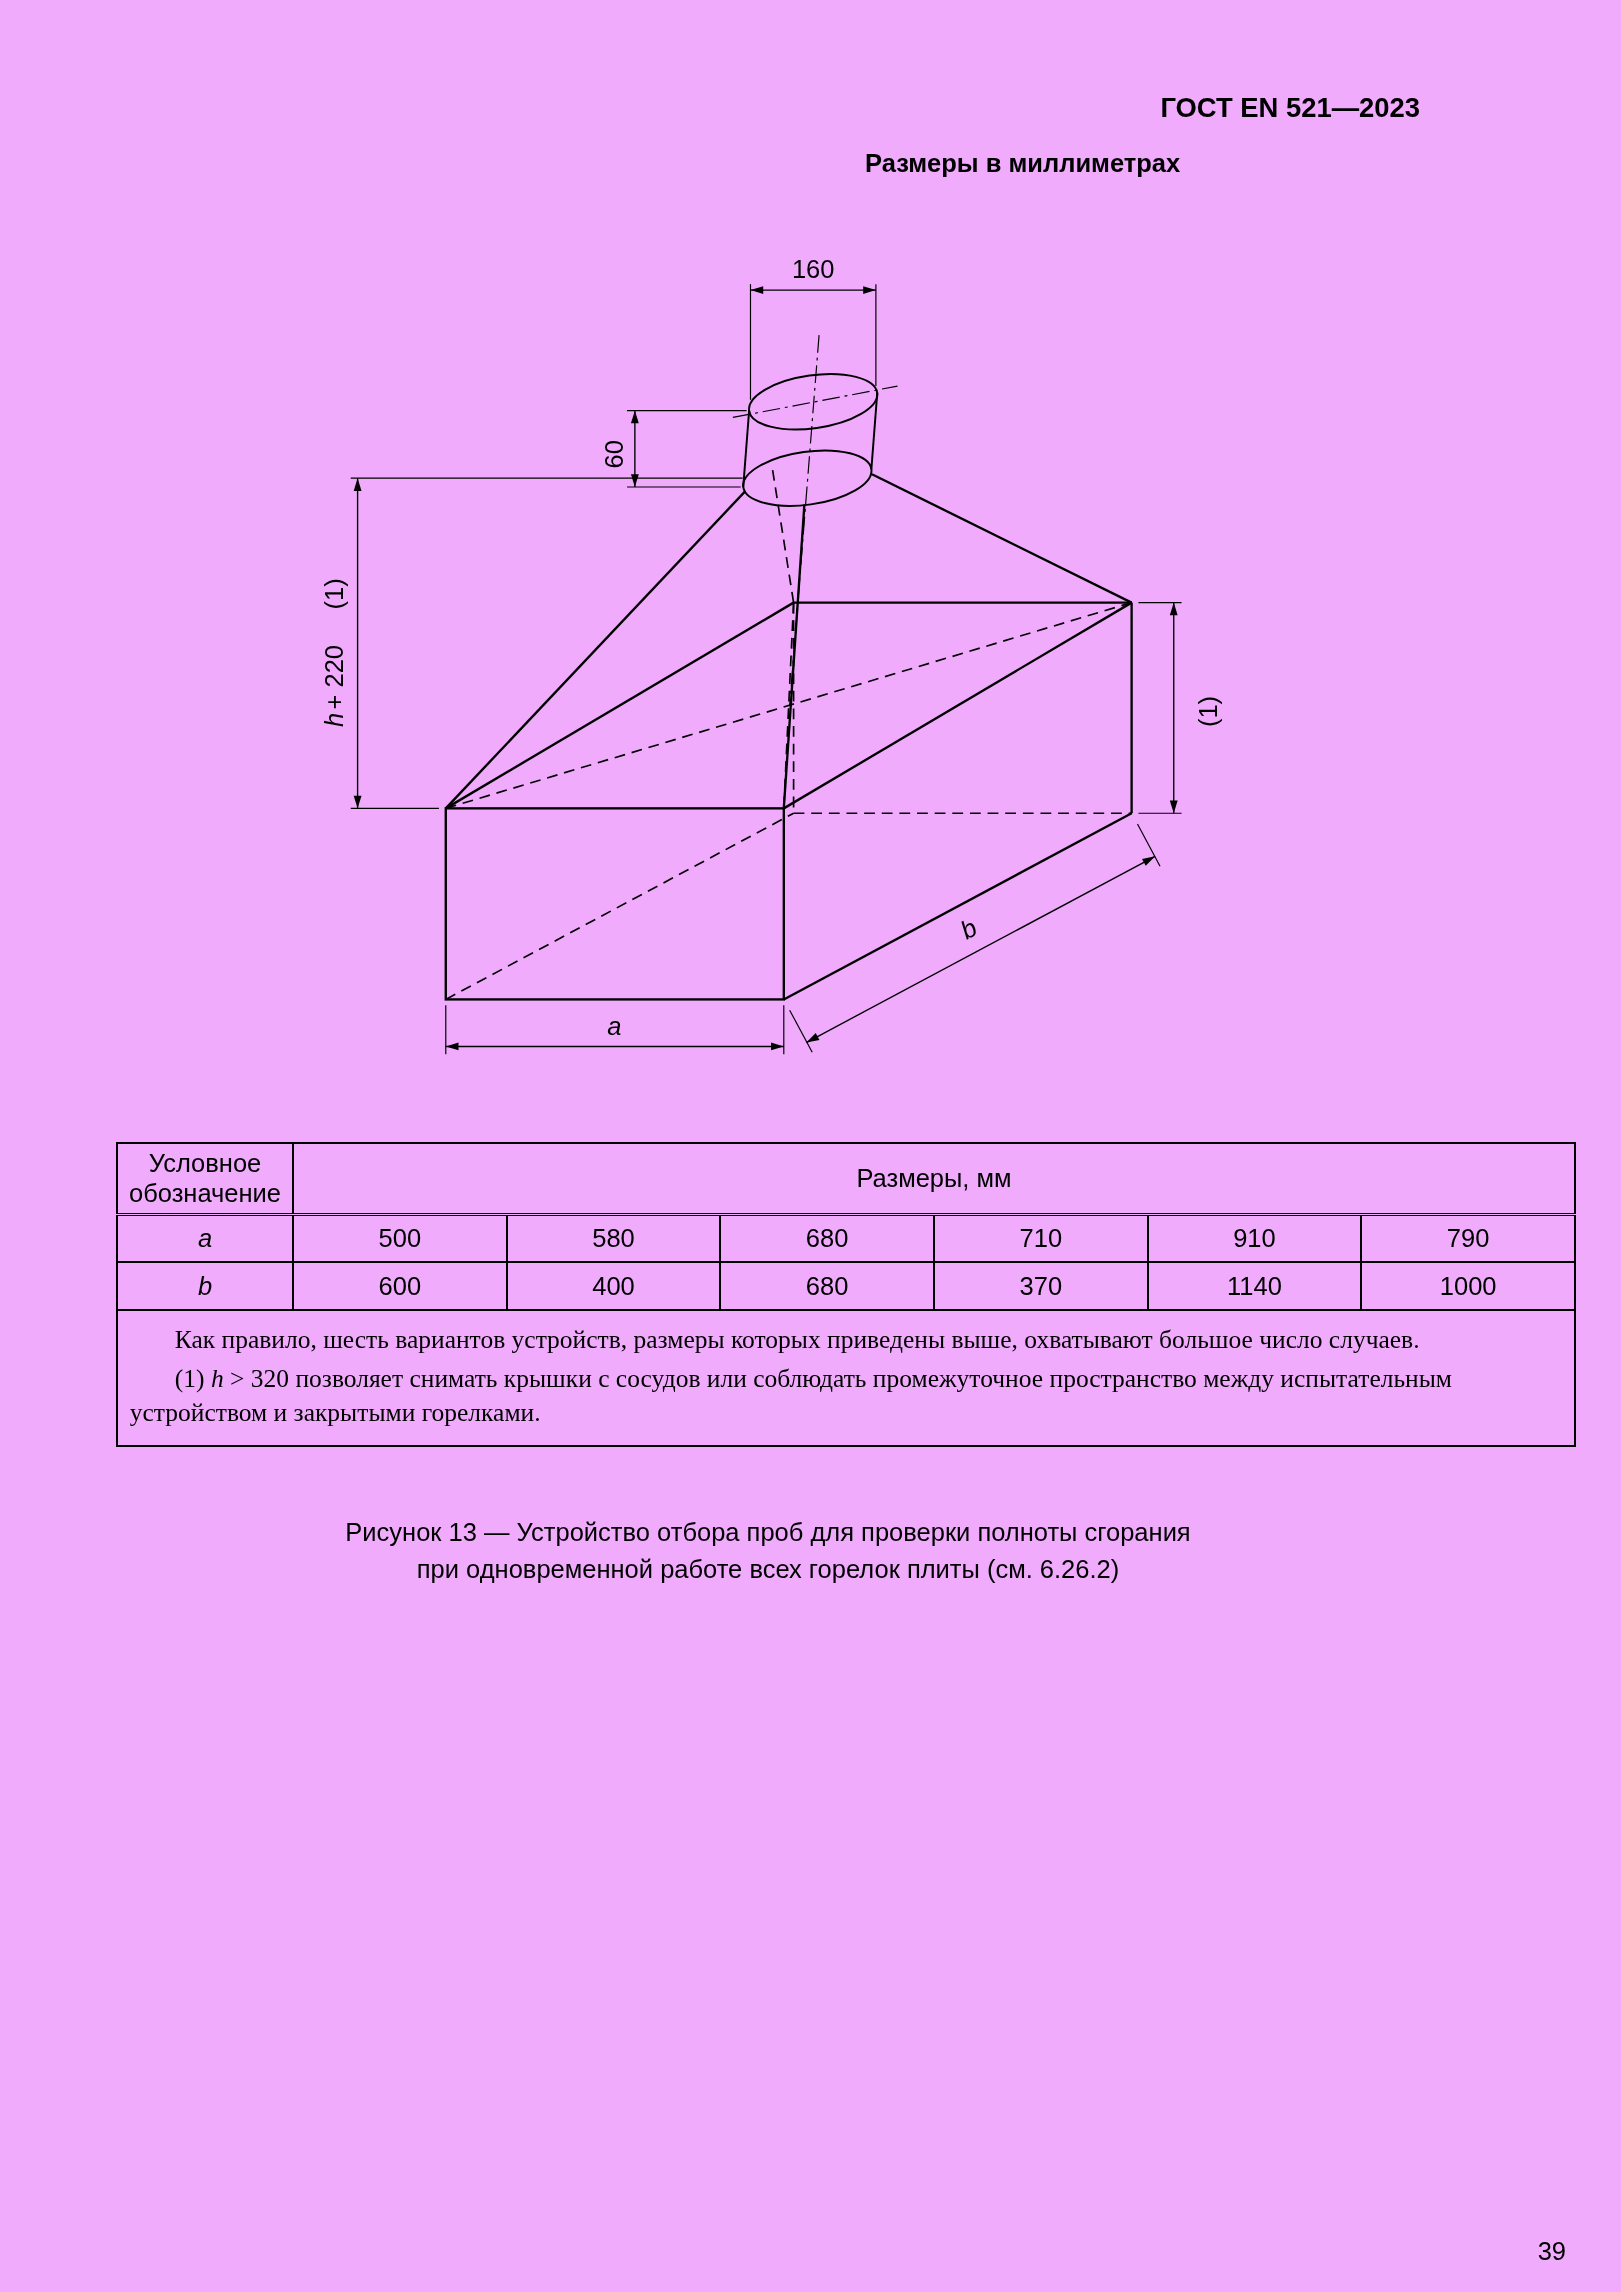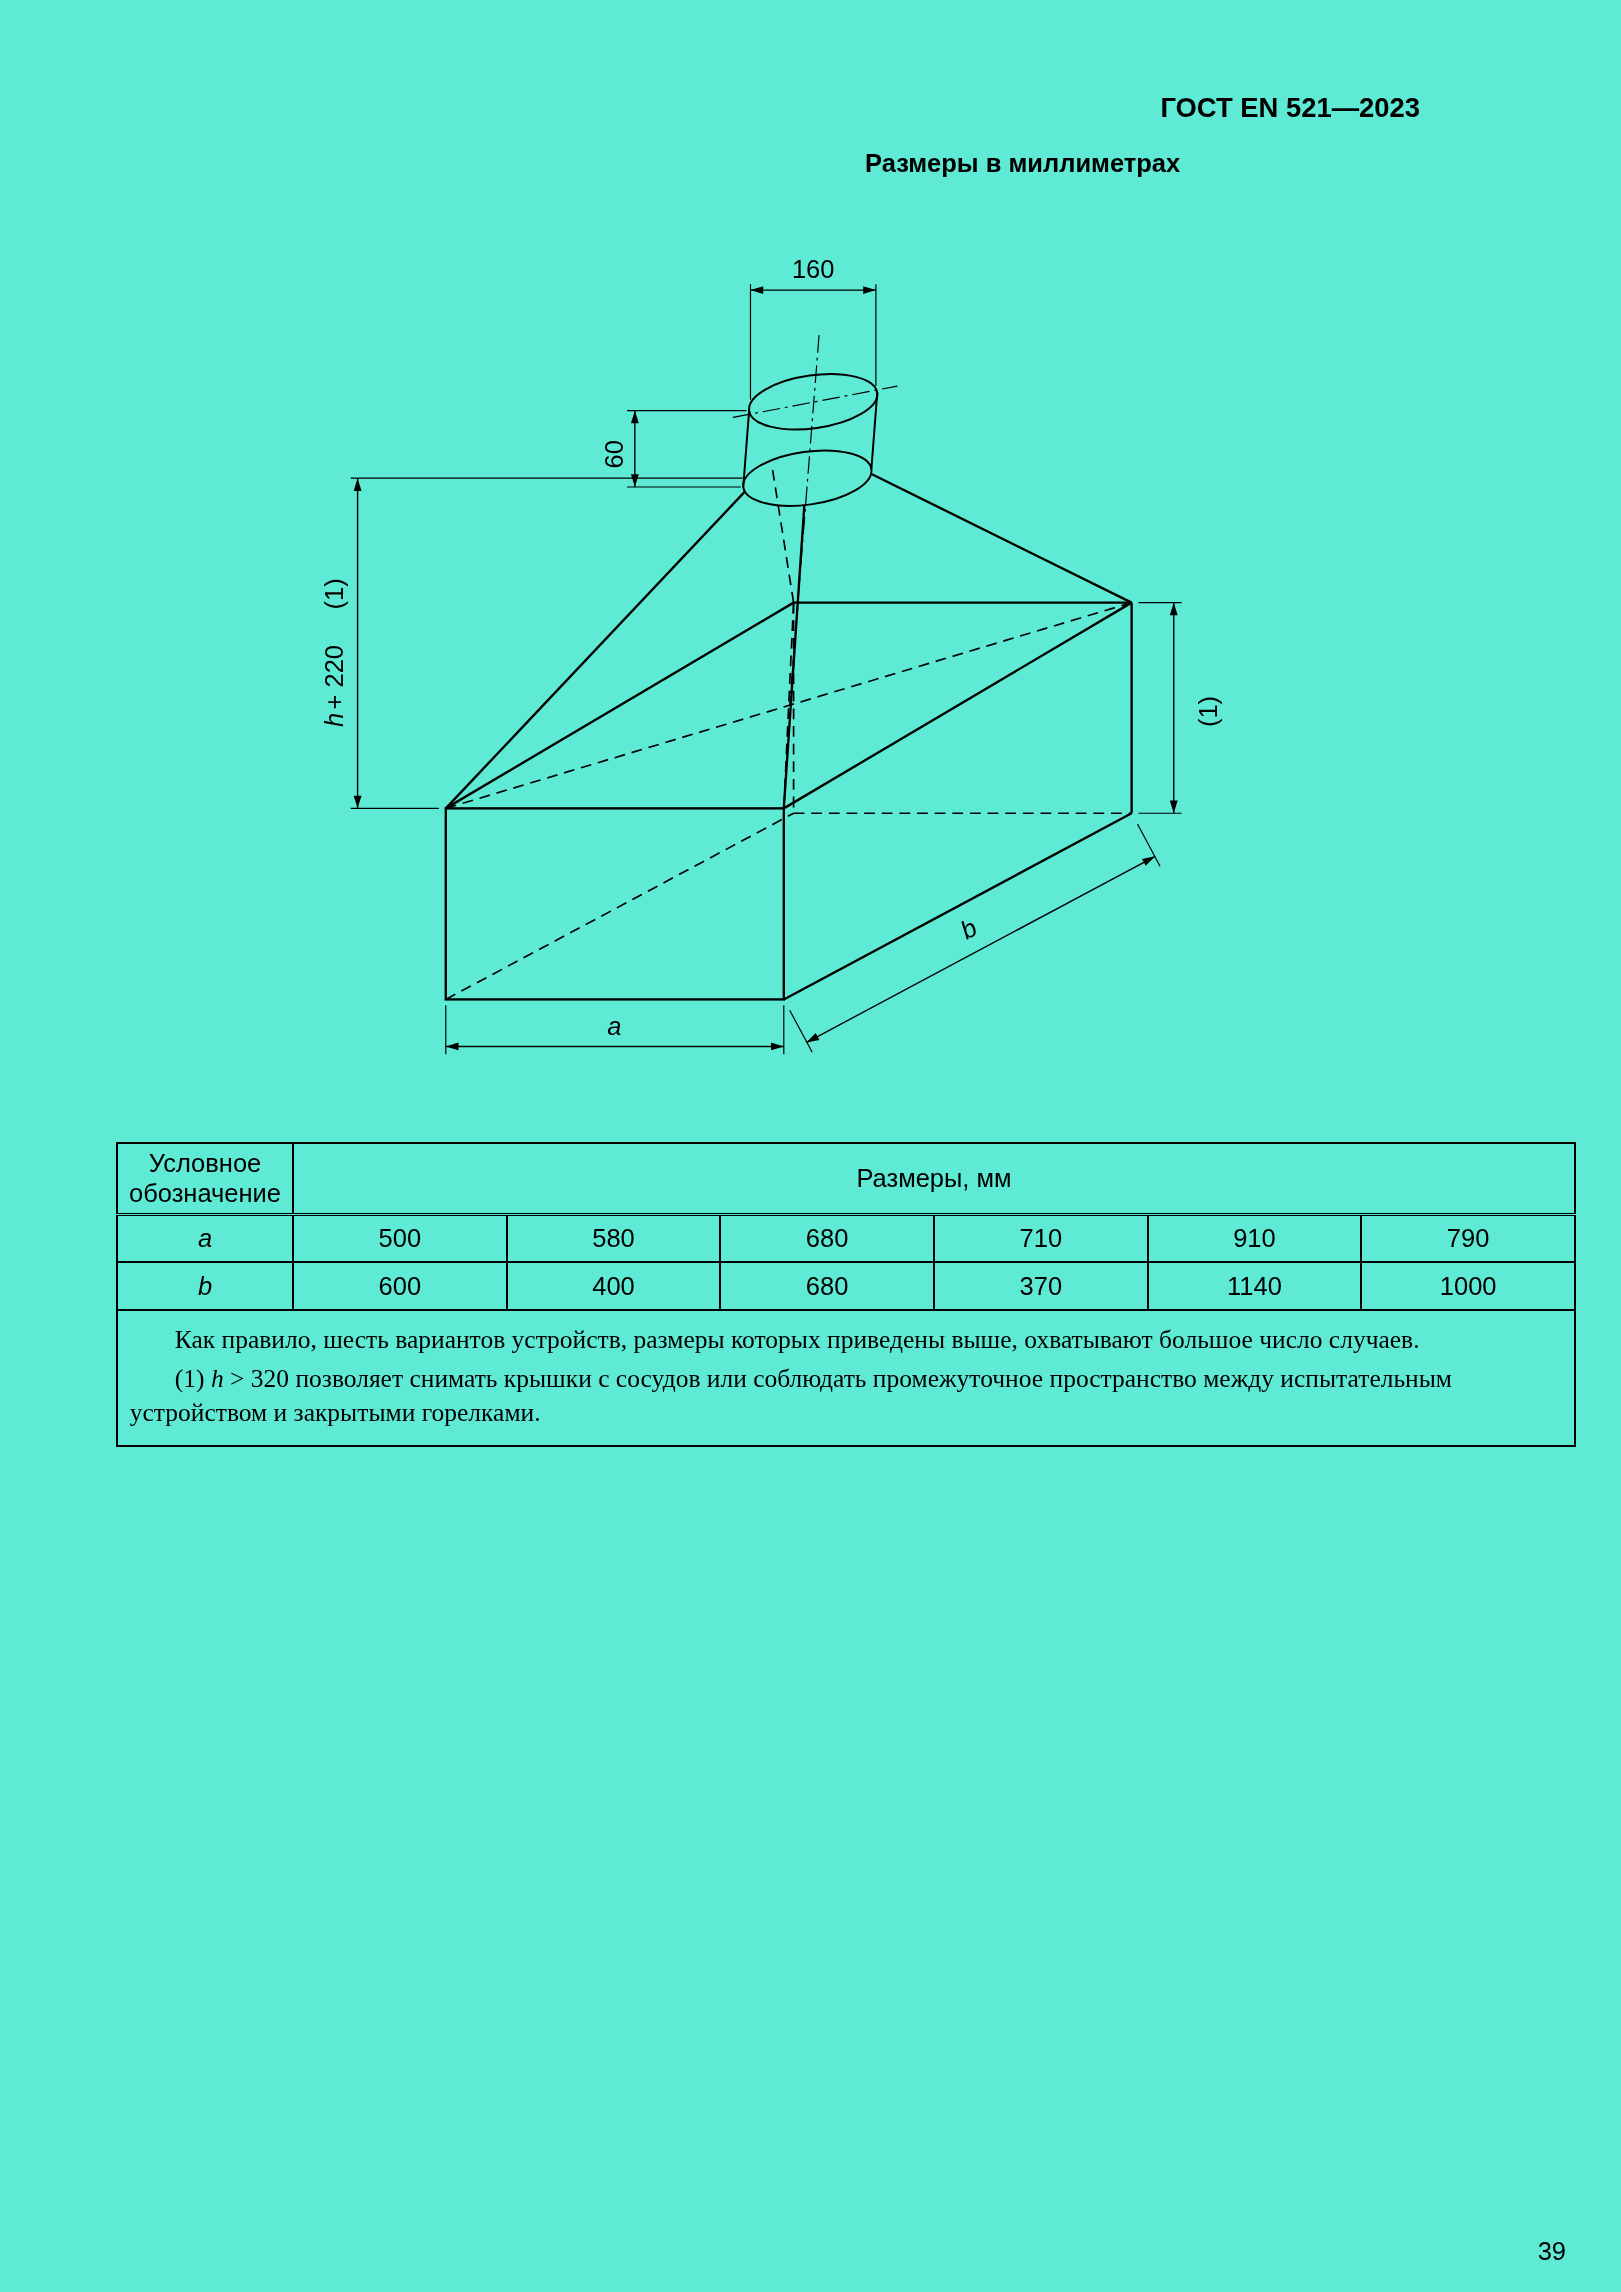--- a/index.html
+++ b/index.html
@@ -1,21 +1,21 @@
 <!DOCTYPE html>
 <html><head>
 <meta charset="utf-8">
 <style>
   * { box-sizing: border-box; }
   html, body { margin: 0; padding: 0; background: #e8e8e8; }
   .page {
     position: relative;
     width: 1621px; height: 2293px;
     margin: 0 auto;
-    background: #5eead4;
+    background: #f0abfc;
     color: #000;
     font-family: "Liberation Sans", sans-serif;
   }
   .doc-header {
     position: absolute; top: 92px; left: 116px; width: 1304px;
     text-align: right; font-size: 27.4px; font-weight: bold;
   }
   .units-note {
     position: absolute; top: 149px; left: 865px;
     font-size: 25.5px;
@@ -197,17 +197,21 @@
         <td class="notes-cell" colspan="7">
           <p>Как правило, шесть вариантов устройств, размеры которых приведены выше, охватывают большое число случаев.</p>
           <p>
             <span>(1) </span><i>h</i><span> &gt; 320 позволяет снимать крышки с сосудов или соблюдать промежуточное пространство между испытательным устройством и закрытыми горелками.</span>
           </p>
         </td>
       </tr>
     </tbody>
   </table>
 
+  <div class="figure-caption">
+    <div>Рисунок 13 — Устройство отбора проб для проверки полноты сгорания</div>
+    <div>при одновременной работе всех горелок плиты (см. 6.26.2)</div>
+  </div>
 
   <div class="page-number">39</div>
 
 </div>
 
 
 </body></html>

